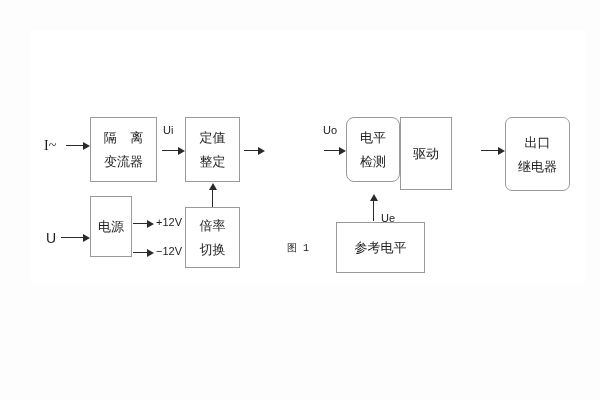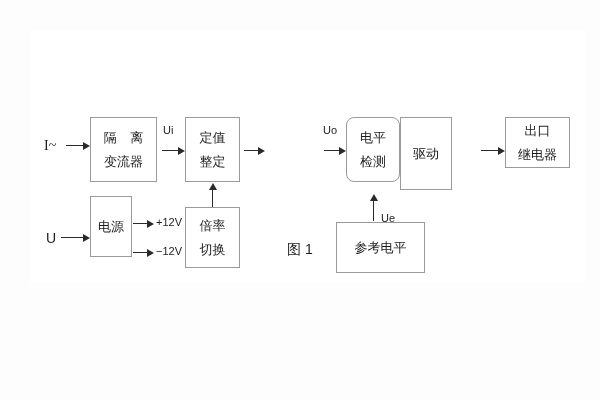--- a/index.html
+++ b/index.html
@@ -88,22 +88,23 @@
     position: absolute;
     width: 0; height: 0;
     border-left: 4px solid transparent;
     border-right: 4px solid transparent;
     border-bottom: 7px solid #2a2a2a;
   }
 
   .caption {
     position: absolute;
     color: #1c1c1c;
-    font-size: 14px;
+    font-size: 10px;
     white-space: nowrap;
+    font-family: Liberation Mono, monospace;
   }
 </style>
 </head>
 <body>
 
 <div id="canvas">
   <div id="panel"></div>
 
   <div class="lbl serif" style="left:44px; top:139px; font-size:14px;">I~</div>
 
@@ -140,21 +141,21 @@
   <div class="hline" style="left:404px; top:150px; width:14px;"></div>
   <div class="arr-r" style="left:418px; top:147px;"></div>
 
   <div class="box single" style="left:400px; top:117px; width:52px; height:73px;">
     <span class="ln">驱动</span>
   </div>
 
   <div class="hline" style="left:481px; top:150px; width:17px;"></div>
   <div class="arr-r" style="left:498px; top:147px;"></div>
 
-  <div class="box" style="left:505px; top:117px; width:65px; height:51px;">
+  <div class="box" style="left:505px; top:117px; width:65px; height:74px;border-radius:7px;">
     <span class="ln">出口</span>
     <span class="ln">继电器</span>
   </div>
 
   <div class="lbl" style="left:46px; top:231px; font-size:14px;">U</div>
 
   <div class="hline" style="left:61px; top:237px; width:22px;"></div>
   <div class="arr-r" style="left:83px; top:234px;"></div>
 
   <div class="box single" style="left:90px; top:196px; width:42px; height:61px;">

